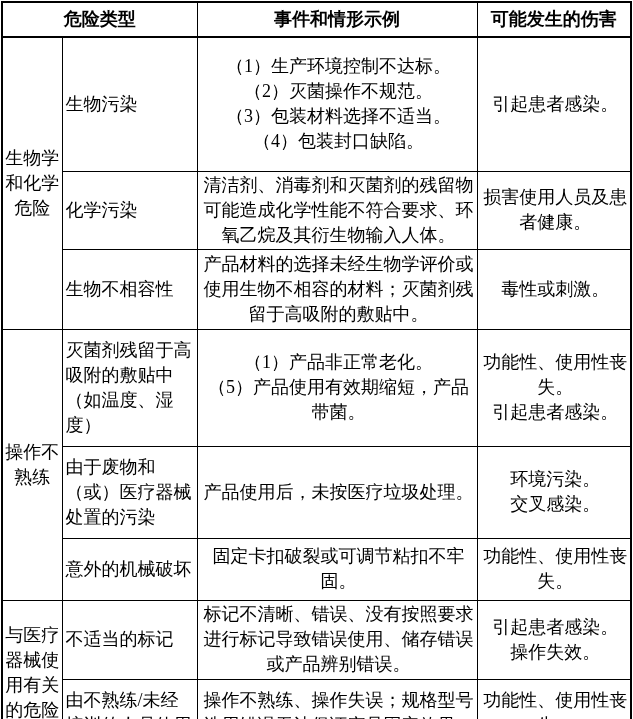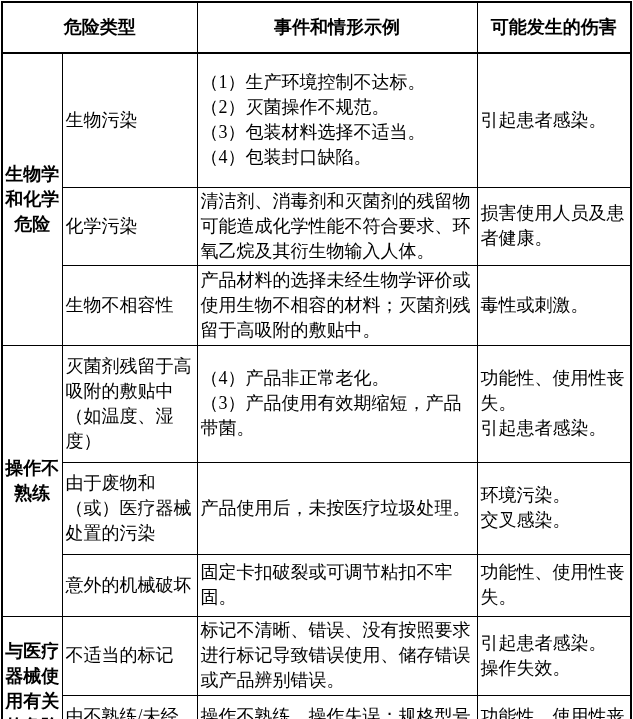--- a/index.html
+++ b/index.html
@@ -31,45 +31,44 @@
     border: 1px solid #000000;
     font-size: 18px;
     line-height: 25px;
     vertical-align: middle;
     overflow: hidden;
   }
   .risk-table thead th {
     height: 31px;
     font-weight: bold;
     text-align: center;
-    padding: 9px 2px;
+    padding: 1px 2px;
     border-bottom: 2px solid #000000;
     margin-left: 14px;
   }
   .risk-table thead th .hei {
     font-family: "Liberation Sans", "DejaVu Sans", sans-serif;
     font-weight: 900;
   }
   .risk-table td.group-cell {
     text-align: center;
     padding: 0 2px;
     word-break: break-all;
-    font-weight: bold;
   }
   .risk-table td.type-cell {
     text-align: left;
     padding: 8px 3px;
     word-break: break-all;
   }
   .risk-table td.ex-cell, .risk-table td.harm-cell {
     text-align: left;
     padding: 1px 0 1px 3px;
     word-break: break-all;
   }
-  .risk-table .cell-line { display: block; }
+  .risk-table .cell-line { display: block; text-align: center; }
 </style>
 </head>
 <body>
 
 <table class="risk-table">
   <colgroup>
     <col class="c-group">
     <col class="c-type">
     <col class="c-ex">
     <col class="c-harm">
@@ -110,22 +109,22 @@
           <span class="cell-line">产品材料的选择未经生物学评价或使用生物不相容的材料；灭菌剂残留于高吸附的敷贴中。</span>
         </td>
         <td class="harm-cell">
           <span class="cell-line">毒性或刺激。</span>
         </td>
       </tr>
       <tr style="height: 88px;">
         <td class="group-cell" rowspan="3">操作不熟练</td>
         <td class="type-cell">灭菌剂残留于高吸附的敷贴中（如温度、湿度）</td>
         <td class="ex-cell">
-          <span class="cell-line">（4）产品非正常老化。</span>
-          <span class="cell-line">（3）产品使用有效期缩短，产品带菌。</span>
+          <span class="cell-line">（1）产品非正常老化。</span>
+          <span class="cell-line">（5）产品使用有效期缩短，产品带菌。</span>
         </td>
         <td class="harm-cell">
           <span class="cell-line">功能性、使用性丧失。</span>
           <span class="cell-line">引起患者感染。</span>
         </td>
       </tr>
       <tr style="height: 86px; margin-left: 40px;">
         <td class="type-cell">由于废物和（或）医疗器械处置的污染</td>
         <td class="ex-cell">
           <span class="cell-line">产品使用后，未按医疗垃圾处理。</span>

